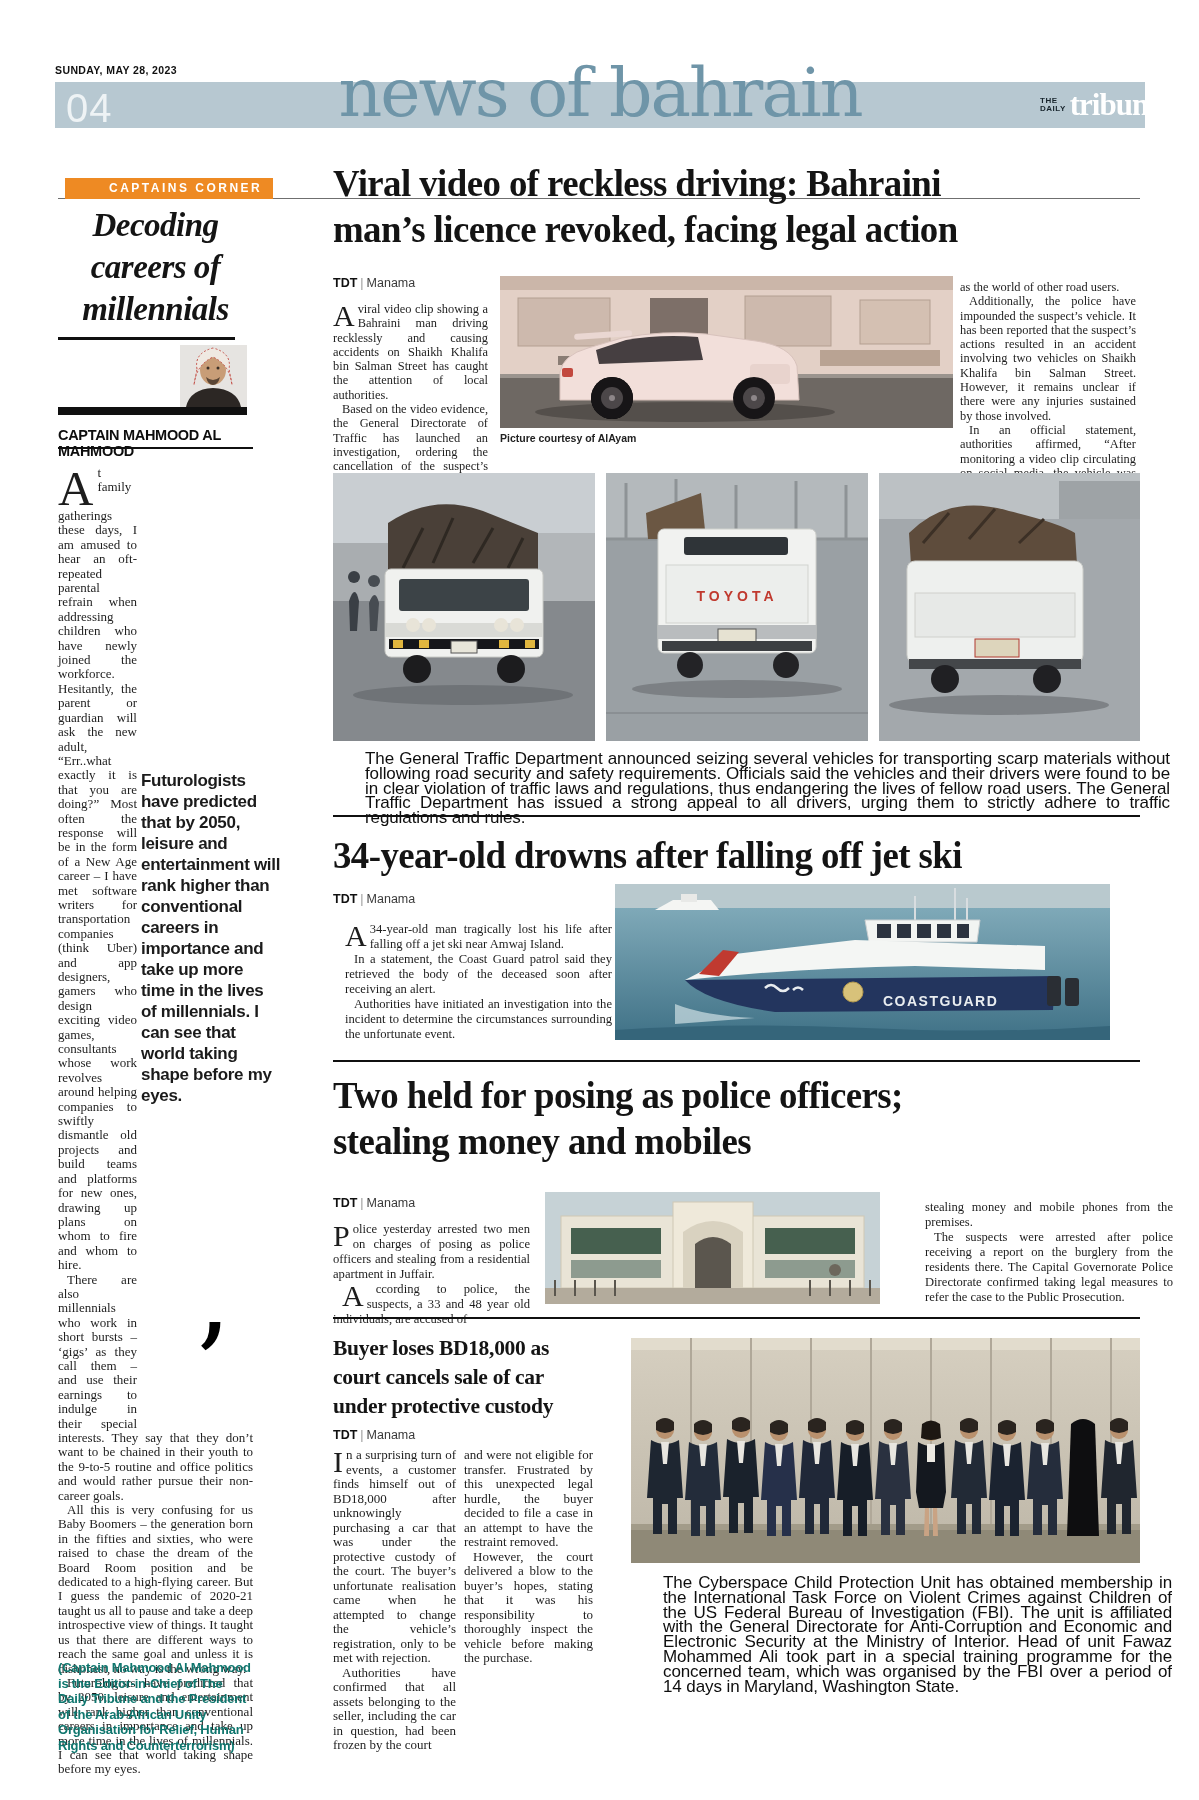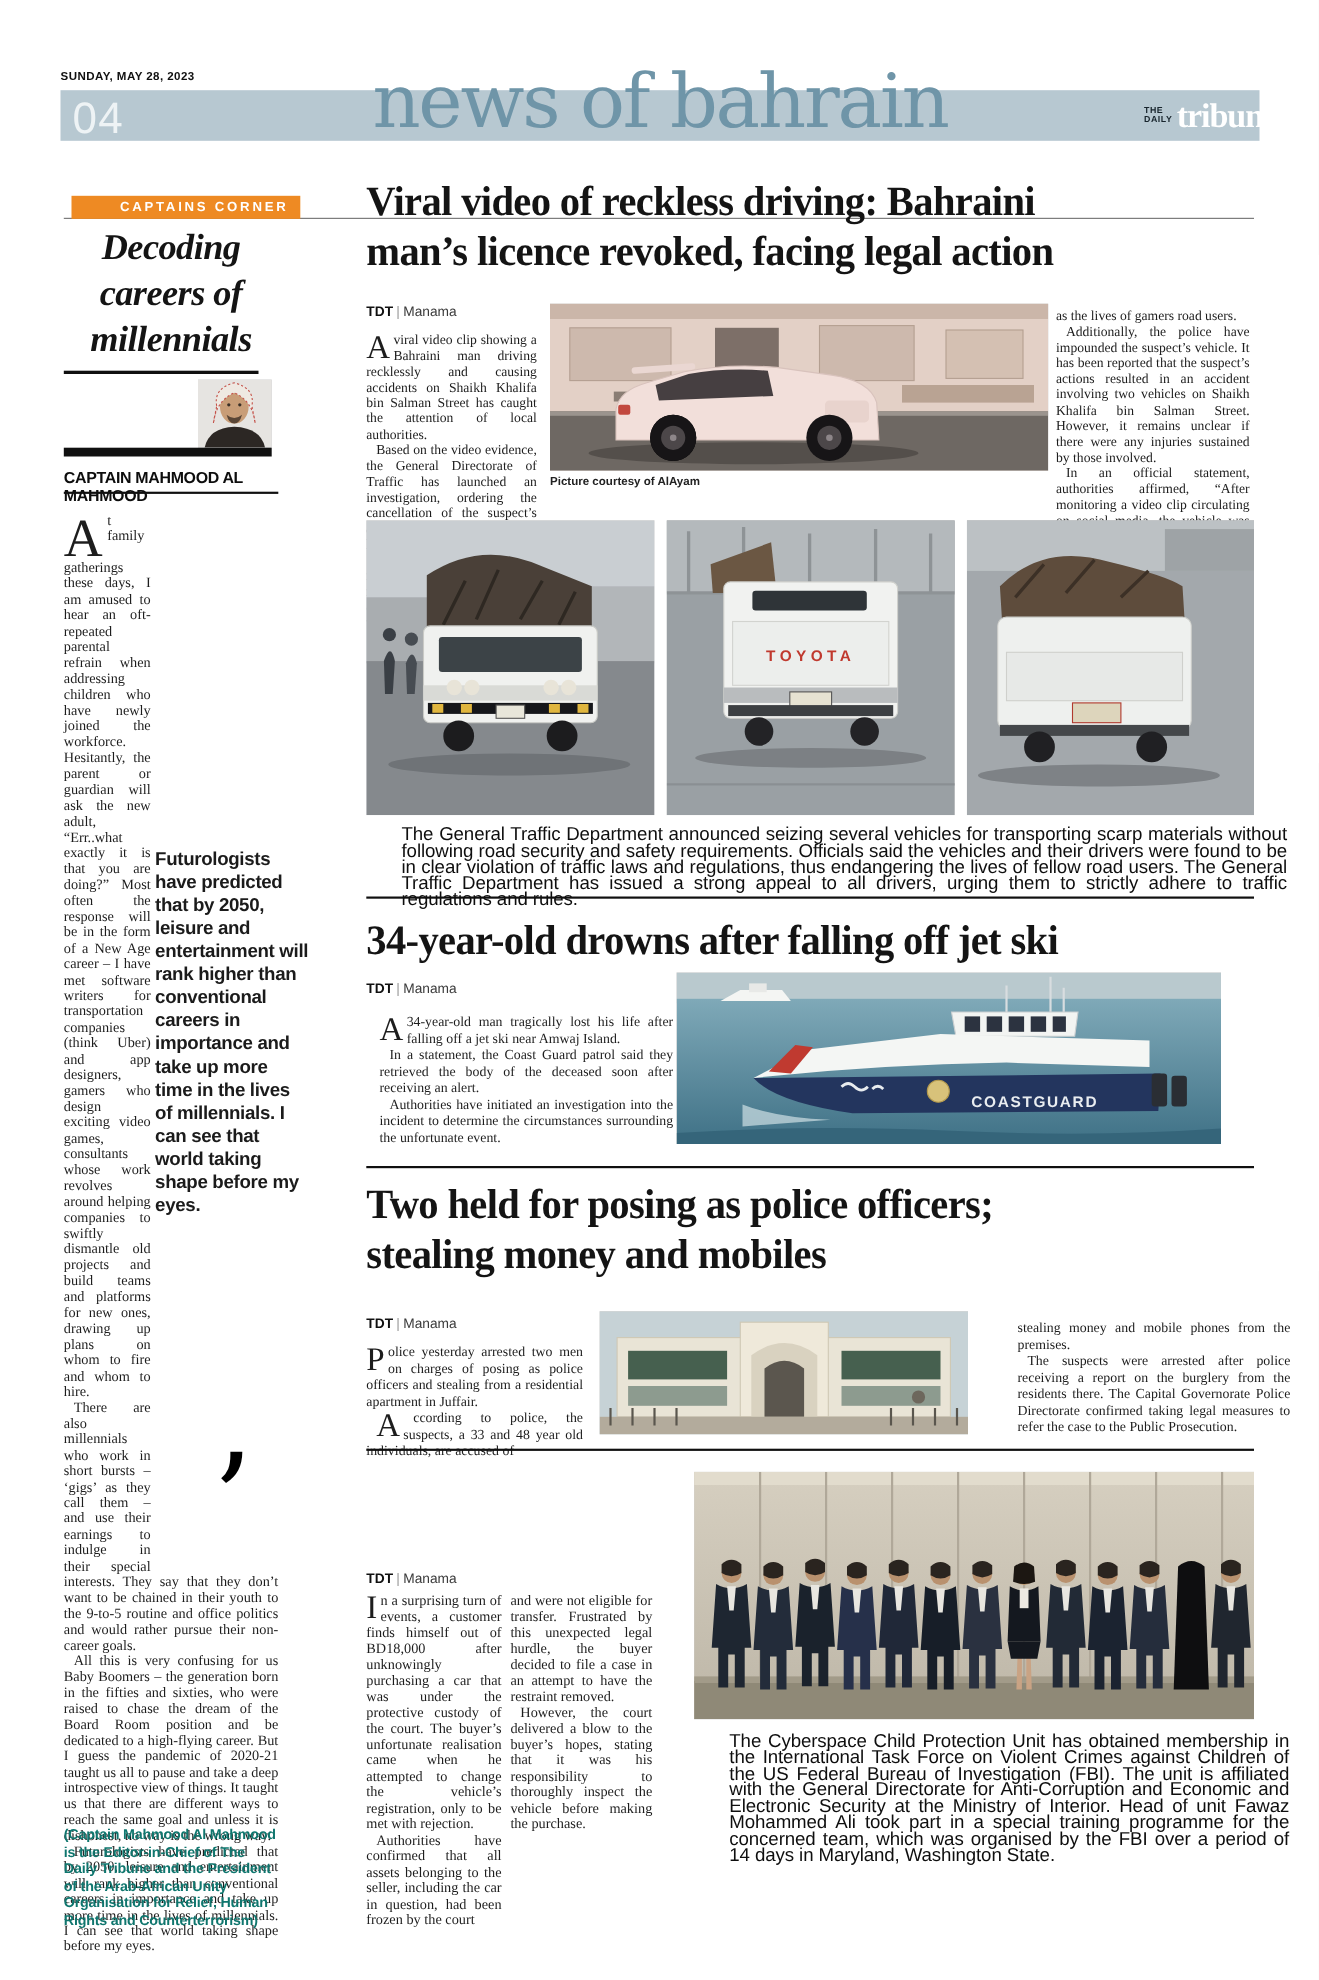--- a/index.html
+++ b/index.html
@@ -152,21 +152,21 @@
         <circle cx="112" cy="122" r="11" fill="#4c4749"></circle>
         <circle cx="112" cy="122" r="3" fill="#8d8689"></circle>
       <circle cx="254" cy="122" r="21" fill="#171517"></circle>
         <circle cx="254" cy="122" r="11" fill="#4c4749"></circle>
         <circle cx="254" cy="122" r="3" fill="#8d8689"></circle>
     </svg>
   </div>
   <div class="abs cap-small" style="left:500px;top:432px;">Picture courtesy of AlAyam</div>
 
   <div class="abs bodytxt sz-viral" style="left:960px;top:280px;width:176px;">
-    <p>as the lives of gamers road users.</p>
+    <p>as the world of other road users.</p>
     <p>Additionally, the police have impounded the suspect’s vehicle. It has been reported that the suspect’s actions resulted in an accident involving two vehicles on Shaikh Khalifa bin Salman Street. However, it remains unclear if there were any injuries sustained by those involved.</p>
     <p>In an official statement, authorities affirmed, “After monitoring a video clip circulating on social media, the vehicle was stopped, the licence was revoked, and appropriate legal measures were taken.”</p>
   </div>
 
   <div class="photo" style="left:333px;top:473px;width:262px;height:268px;">
     <svg width="262" height="268" viewBox="0 0 262 268">
       <rect width="262" height="268" fill="#c9ced2"></rect>
       <rect x="0" y="70" width="70" height="60" fill="#a9adb0"></rect>
         <rect x="200" y="60" width="62" height="70" fill="#b2b6b9"></rect>
       <rect x="0" y="128" width="262" height="140" fill="#85898d"></rect>
@@ -311,20 +311,25 @@
     </svg>
   </div>
 
   <div class="abs bodytxt sz-jp" style="left:888px;top:1200px;width:248px;margin-left:37px;">
     <p>stealing money and mobile phones from the premises.</p>
     <p>The suspects were arrested after police receiving a report on the burglery from the residents there. The Capital Governorate Police Directorate confirmed taking legal measures to refer the case to the Public Prosecution.</p>
   </div>
 
   <div class="rule" style="left:333px;top:1317px;width:807px;height:2px;"></div>
 
+  <div class="abs hl hl-buyer" style="left:333px;top:1334px;width:230px;">
+    <div>Buyer loses BD18,000 as</div>
+    <div>court cancels sale of car</div>
+    <div>under protective custody</div>
+  </div>
   <div class="abs byl" style="left:333px;top:1428px;">
     <b>TDT</b><span class="sep">|</span><span>Manama</span>
   </div>
 
   <div class="abs bodytxt sz-buyer" style="left:333px;top:1448px;width:123px;">
     <p class="dc2">In a surprising turn of events, a customer finds himself out of BD18,000 after unknowingly purchasing a car that was under the protective custody of the court. The buyer’s unfortunate realisation came when he attempted to change the vehicle’s registration, only to be met with rejection.</p>
     <p>Authorities have confirmed that all assets belonging to the seller, including the car in question, had been frozen by the court</p>
   </div>
   <div class="abs bodytxt sz-buyer" style="left:464px;top:1448px;width:129px;">
     <p>and were not eligible for transfer. Frustrated by this unexpected legal hurdle, the buyer decided to file a case in an attempt to have the restraint removed.</p>

